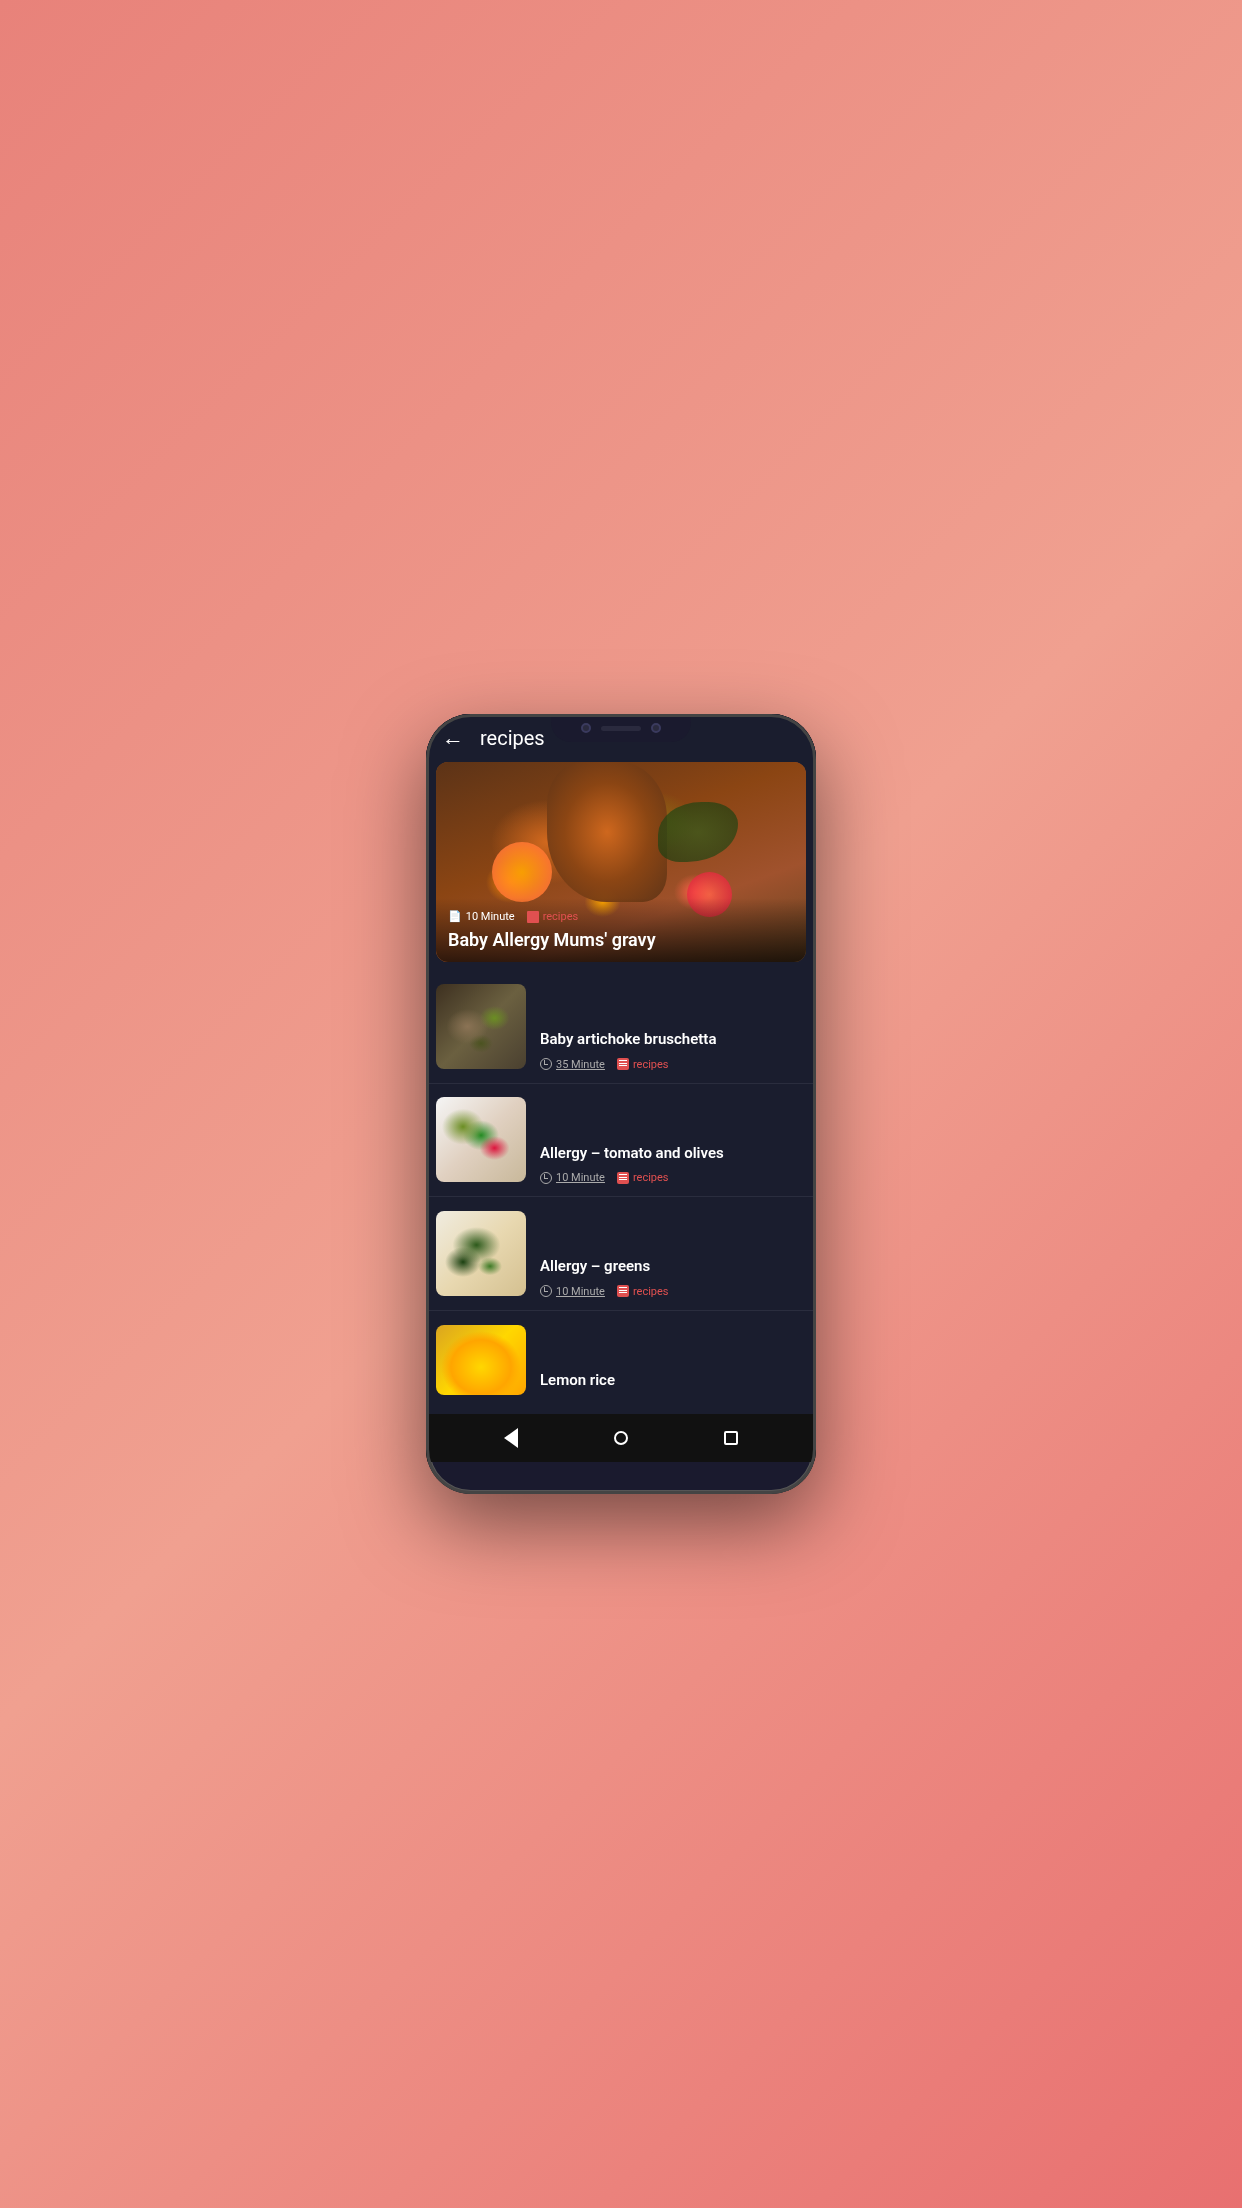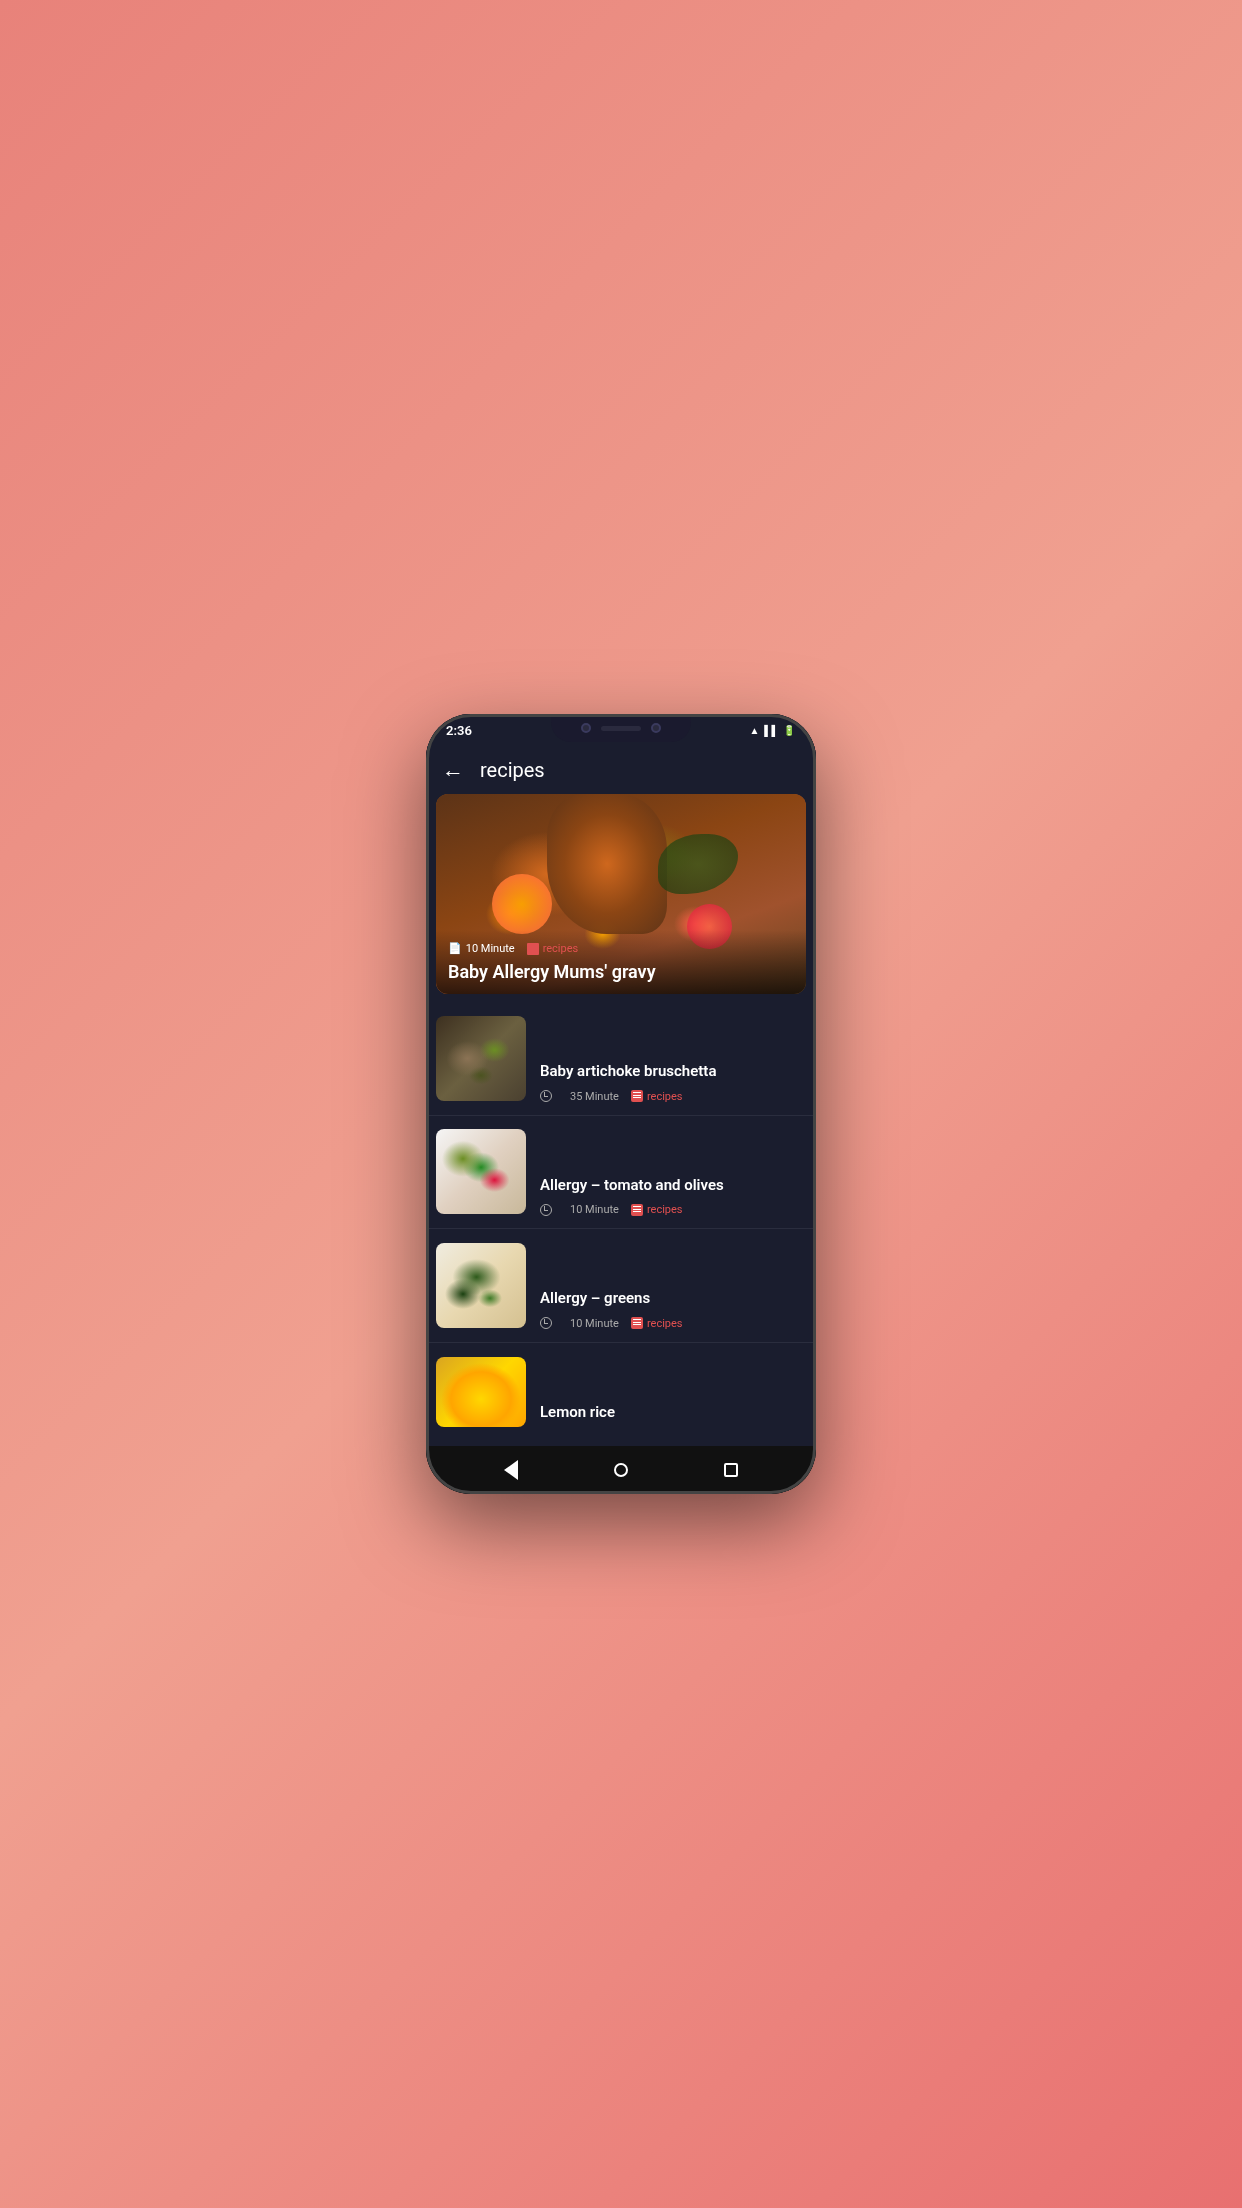--- a/index.html
+++ b/index.html
@@ -278,23 +278,24 @@
 
     .recipe-meta {
       display: flex;
       align-items: center;
       gap: 12px;
     }
 
     .meta-time {
       display: flex;
       align-items: center;
-      gap: 18px;
+      gap: 4px;
       color: #aaa;
       font-size: 11px;
+      text-decoration: underline;
     }
 
     .meta-category {
       display: flex;
       align-items: center;
       gap: 4px;
       color: #e05050;
       font-size: 11px;
     }
 
@@ -456,33 +457,20 @@
 </head>
 <body>
 
 <div class="phone-frame">
   <div class="notch">
     <div class="notch-camera"></div>
     <div class="notch-speaker"></div>
     <div class="notch-camera"></div>
   </div>
 
-  <div class="status-bar">
-    <span class="status-time">2:36</span>
-    <div class="status-icons">
-      <span class="status-icon">⚙</span>
-      <span class="status-icon">🛡</span>
-      <span class="status-icon">📋</span>
-    </div>
-    <div class="status-right">
-      <span class="status-icon">▲</span>
-      <span class="status-icon">▌▌</span>
-      <span class="status-icon">🔋</span>
-    </div>
-  </div>
 
   <div class="app-content">
 
     <div class="app-header">
       <div class="back-btn">←</div>
       <span class="header-title">recipes</span>
     </div>
 
     <div class="hero-card">
       <div class="hero-image">

